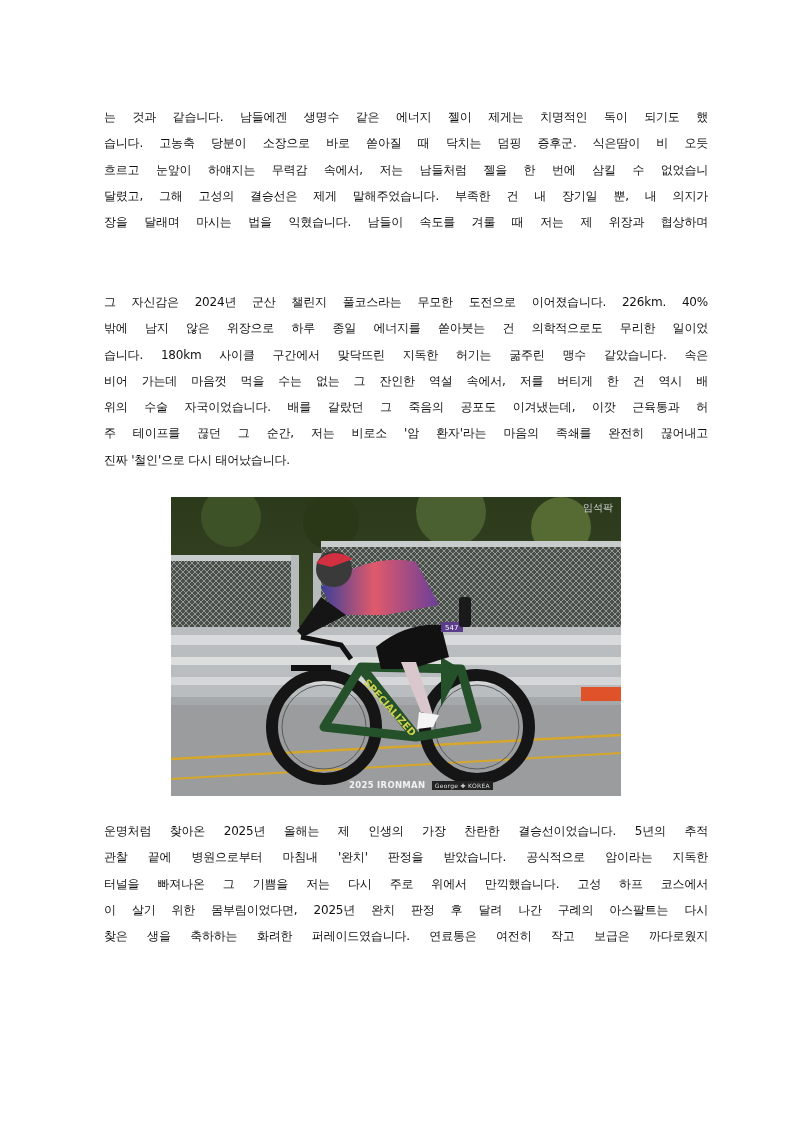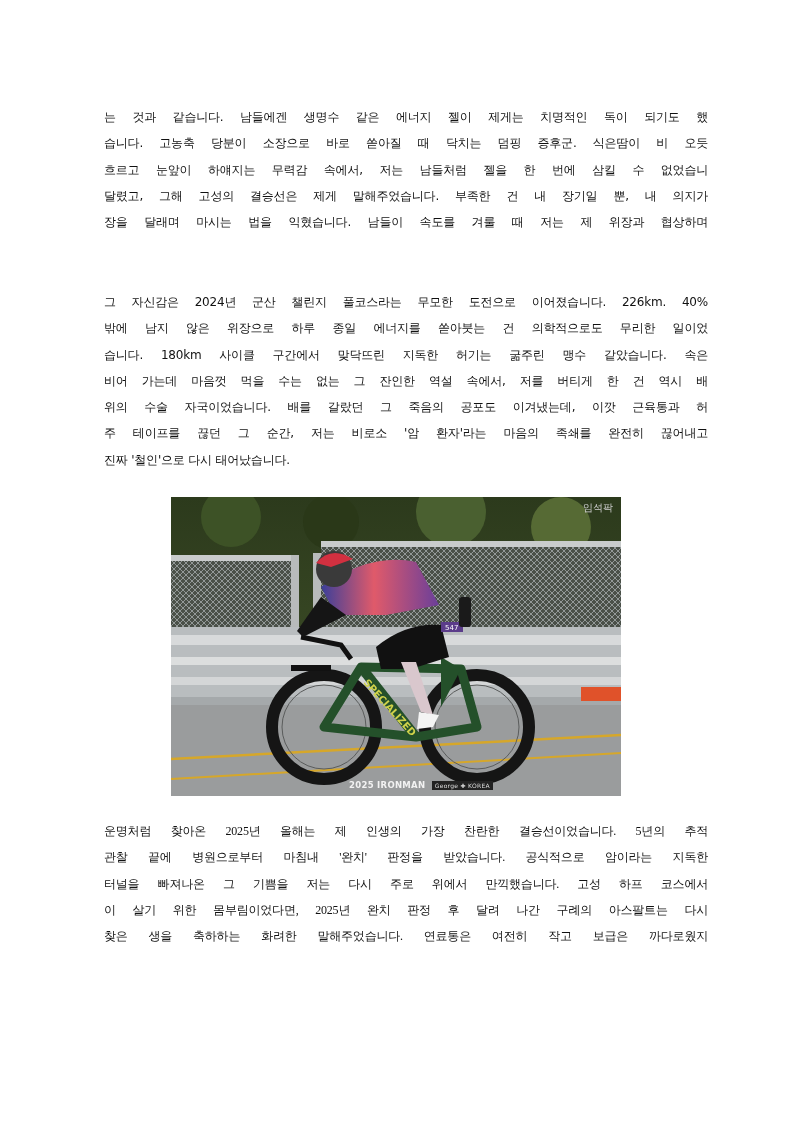--- a/index.html
+++ b/index.html
@@ -5,21 +5,21 @@
     html, body { margin: 0; padding: 0; background: #ffffff; }
     body { width: 793px; height: 1121px; position: relative; overflow: hidden;
       font-family: "DejaVu Sans", "Liberation Sans", sans-serif; color: #111; }
     .page { position: absolute; left: 0; top: 0; width: 793px; height: 1121px; background: #fff; }
     .para { position: absolute; left: 96px; width: 604px; font-size: 12px; line-height: 26.3px;
       letter-spacing: -0.2px; margin: 8px; }
     .para .line { display: block; white-space: nowrap; text-align: justify; text-align-last: justify; }
     .para .line.last { text-align-last: left; }
     #p1 { top: 96px; }
     #p2 { top: 281px; }
-    #p3 { top: 810px; font-family: Liberation Serif, serif; }
+    #p3 { top: 810px; }
 
     .photo { position: absolute; left: 171px; top: 497px; width: 450px; height: 299px; overflow: hidden;
       background: #3a4a2a; }
     .photo svg { display: block; }
     .credit { position: absolute; right: 8px; top: 4px; font-size: 10px; color: #cfcfcf; }
     .caption { position: absolute; left: 178px; bottom: 6px; font-size: 8.5px; color: #f2f2f2; font-weight: bold;
       letter-spacing: 0.3px; }
     .caption .badge { display: inline-block; background: #222; color: #ddd; font-size: 6px; padding: 1px 3px;
       font-weight: normal; vertical-align: middle; margin-left: 3px; }
   </style>
@@ -118,16 +118,16 @@
       <span>2025 IRONMAN</span>
       <span class="badge">George ✚ KOREA</span>
     </div>
   </div>
 
   <div class="para" id="p3">
     <span class="line">운명처럼 찾아온 2025년 올해는 제 인생의 가장 찬란한 결승선이었습니다. 5년의 추적</span>
     <span class="line">관찰 끝에 병원으로부터 마침내 '완치' 판정을 받았습니다. 공식적으로 암이라는 지독한</span>
     <span class="line">터널을 빠져나온 그 기쁨을 저는 다시 주로 위에서 만끽했습니다. 고성 하프 코스에서</span>
     <span class="line">이 살기 위한 몸부림이었다면, 2025년 완치 판정 후 달려 나간 구례의 아스팔트는 다시</span>
-    <span class="line">찾은 생을 축하하는 화려한 말해주었습니다. 연료통은 여전히 작고 보급은 까다로웠지</span>
+    <span class="line">찾은 생을 축하하는 화려한 퍼레이드였습니다. 연료통은 여전히 작고 보급은 까다로웠지</span>
   </div>
 
 </div>
 
 </body></html>

